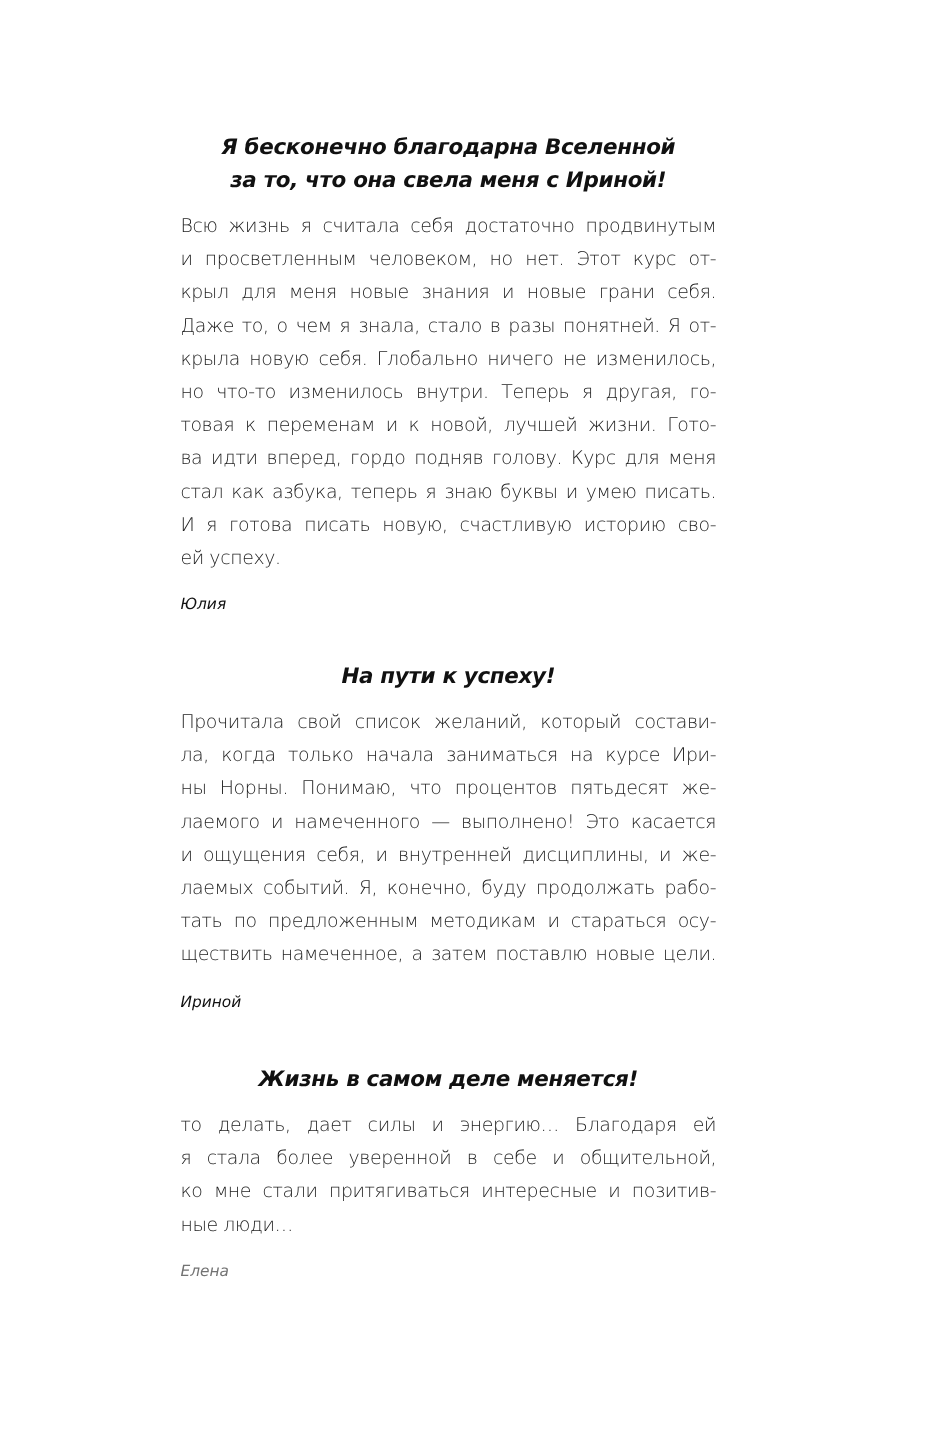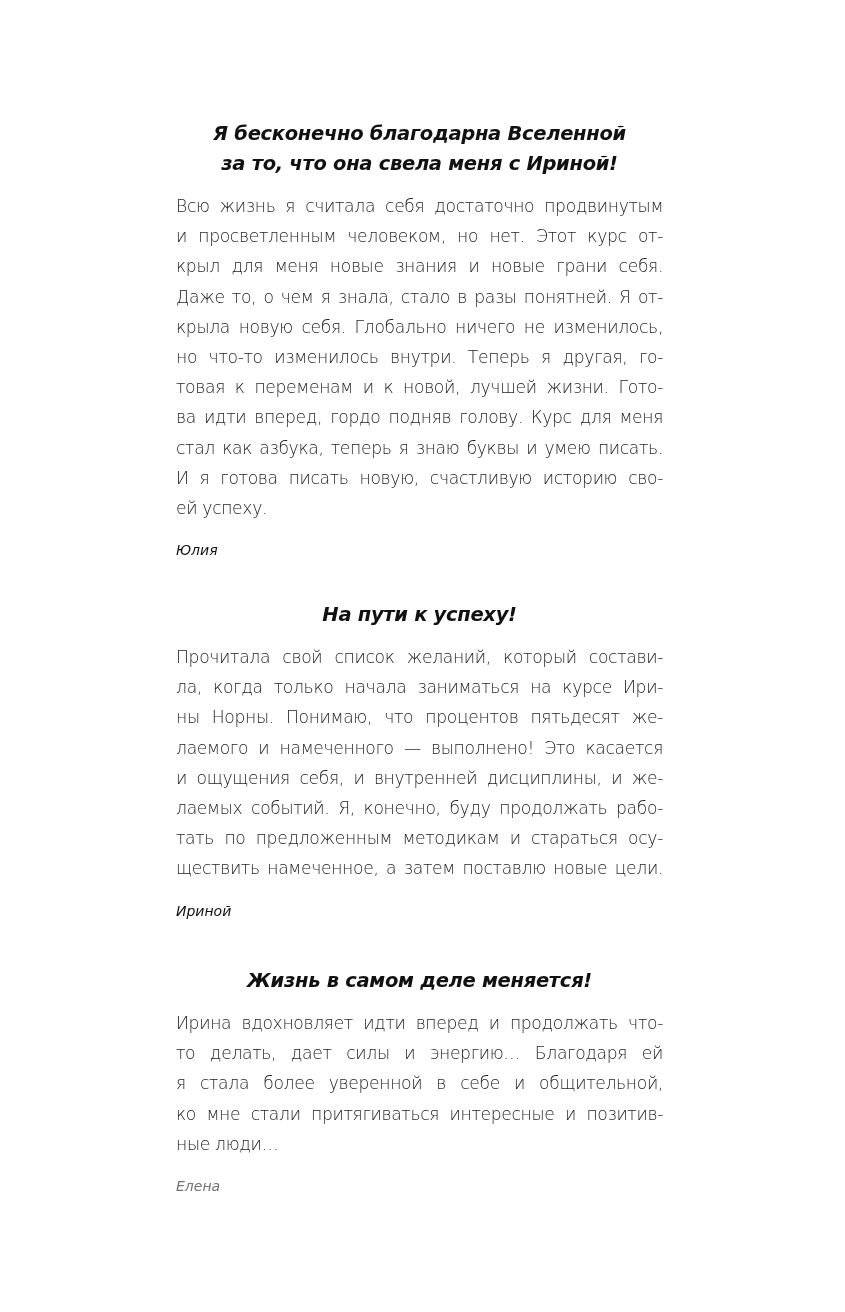--- a/index.html
+++ b/index.html
@@ -16,21 +16,21 @@
       color: #1a1a1a;
     }
     .page {
       position: absolute;
       left: 164px;
       top: 0;
       width: 487px;
     }
     .testimonial {
       position: absolute;
-      left: 12px;
+      left: 0;
       width: 487px;
     }
     .title {
       font-family: "DejaVu Sans", "Liberation Sans", sans-serif;
       font-style: italic;
       font-size: 19.5px;
       line-height: 30px;
       text-align: center;
       color: #111;
       margin: 0;
@@ -110,21 +110,20 @@
       <span class="line" style="white-space: normal;">ществить намеченное, а затем поставлю новые цели.</span>
     </div>
     <div class="author">Ириной</div>
   </section>
 
   <section class="testimonial" style="top:966px;">
     <h2 class="title">
       <span class="title-line">Жизнь в самом деле меняется!</span>
     </h2>
     <div class="body">
-      <span class="line" style="white-space: normal;">Ирина вдохновляет идти вперед и продолжать что-</span>
       <span class="line" style="white-space: normal;">то делать, дает силы и энергию… Благодаря ей</span>
       <span class="line" style="white-space: normal;">я стала более уверенной в себе и общительной,</span>
       <span class="line" style="white-space: normal;">ко мне стали притягиваться интересные и позитив-</span>
       <span class="line last" style="white-space: normal;">ные люди…</span>
     </div>
     <div class="author light">Елена</div>
   </section>
 
 </div>
 

